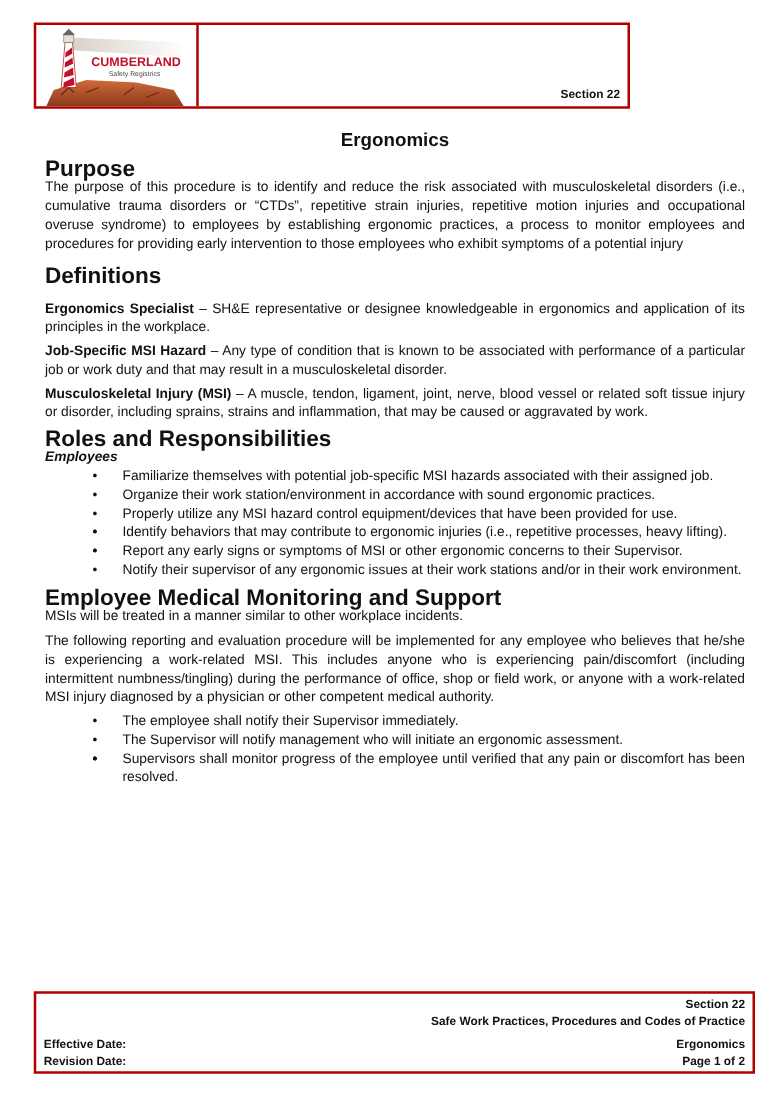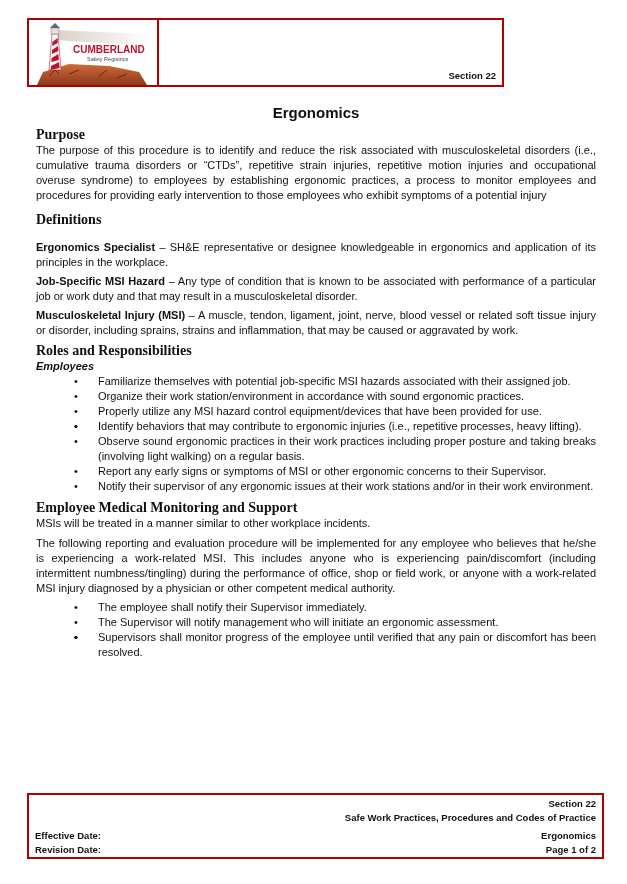--- a/index.html
+++ b/index.html
@@ -14,21 +14,21 @@
     width: 130px; height: 100%; border-right: 2px solid #b00000; position: relative; overflow: hidden;
   }
   .logo-cell svg { position: absolute; left: 0; top: 0; }
   .header-right { flex: 1; position: relative; }
   .header-section {
     position: absolute; right: 6px; bottom: 4px; font-size: 9.5px; font-weight: bold;
   }
 
   .content { position: absolute; left: 36px; top: 104px; width: 560px; font-size: 11px; line-height: 15px; }
   .doc-title { text-align: center; font-size: 15px; font-weight: bold; margin-bottom: 5px; line-height: 18px; }
-  h2 { font-size: 14px; font-weight: bold; line-height: 16px; margin-top: 0; font-family: Liberation Serif, serif; }
+  h2 { font-size: 18px; font-weight: bold; line-height: 16px; margin-top: 0; }
   h2.sp { margin-top: 9px; }
   p { text-align: justify; }
   p.def { margin-top: 2px; margin-bottom: 4px; }
   p.def:first-of-type { margin-top: 12px; }
   .term { font-weight: bold; }
   .sub { font-style: italic; font-weight: bold; }
   ul { list-style: none; margin-left: 54px; }
   ul li { position: relative; padding-left: 8px; text-align: justify; }
   ul li .bullet { position: absolute; left: -16px; top: 0; }
   p.gap { margin-top: 5px; }
@@ -89,21 +89,21 @@
   </div>
 
   <h2 class="sp" style="margin-top:5px">Roles and Responsibilities</h2>
   <div class="sub">Employees</div>
   <ul>
     <li><span class="bullet">•</span><span>Familiarize themselves with potential job-specific MSI hazards associated with their assigned job.</span></li>
     <li><span class="bullet">•</span><span>Organize their work station/environment in accordance with sound ergonomic practices.</span></li>
     <li><span class="bullet">•</span><span>Properly utilize any MSI hazard control equipment/devices that have been provided for use.</span></li>
     <li><span class="bullet">•</span></li>
     <li><span class="bullet">•</span><span>Identify behaviors that may contribute to ergonomic injuries (i.e., repetitive processes, heavy lifting).</span></li>
-    <li><span class="bullet">•</span><span>Observe sound ergonomic practices in their work practices including proper posture and taking breaks (involving light walking) on a regular basis.</span></li>
+    <li><span class="bullet">•</span></li>
     <li><span class="bullet">•</span><span>Report any early signs or symptoms of MSI or other ergonomic concerns to their Supervisor.</span></li>
     <li><span class="bullet">•</span><span>Notify their supervisor of any ergonomic issues at their work stations and/or in their work environment.</span></li>
   </ul>
 
   <h2 class="sp" style="margin-top:6px">Employee Medical Monitoring and Support</h2>
   <p>MSIs will be treated in a manner similar to other workplace incidents.</p>
   <p class="gap">The following reporting and evaluation procedure will be implemented for any employee who believes that he/she is experiencing a work-related MSI. This includes anyone who is experiencing pain/discomfort (including intermittent numbness/tingling) during the performance of office, shop or field work, or anyone with a work-related MSI injury diagnosed by a physician or other competent medical authority.</p>
   <ul style="margin-top:4px">
     <li><span class="bullet">•</span><span>The employee shall notify their Supervisor immediately.</span></li>
     <li><span class="bullet">•</span><span>The Supervisor will notify management who will initiate an ergonomic assessment.</span></li>

